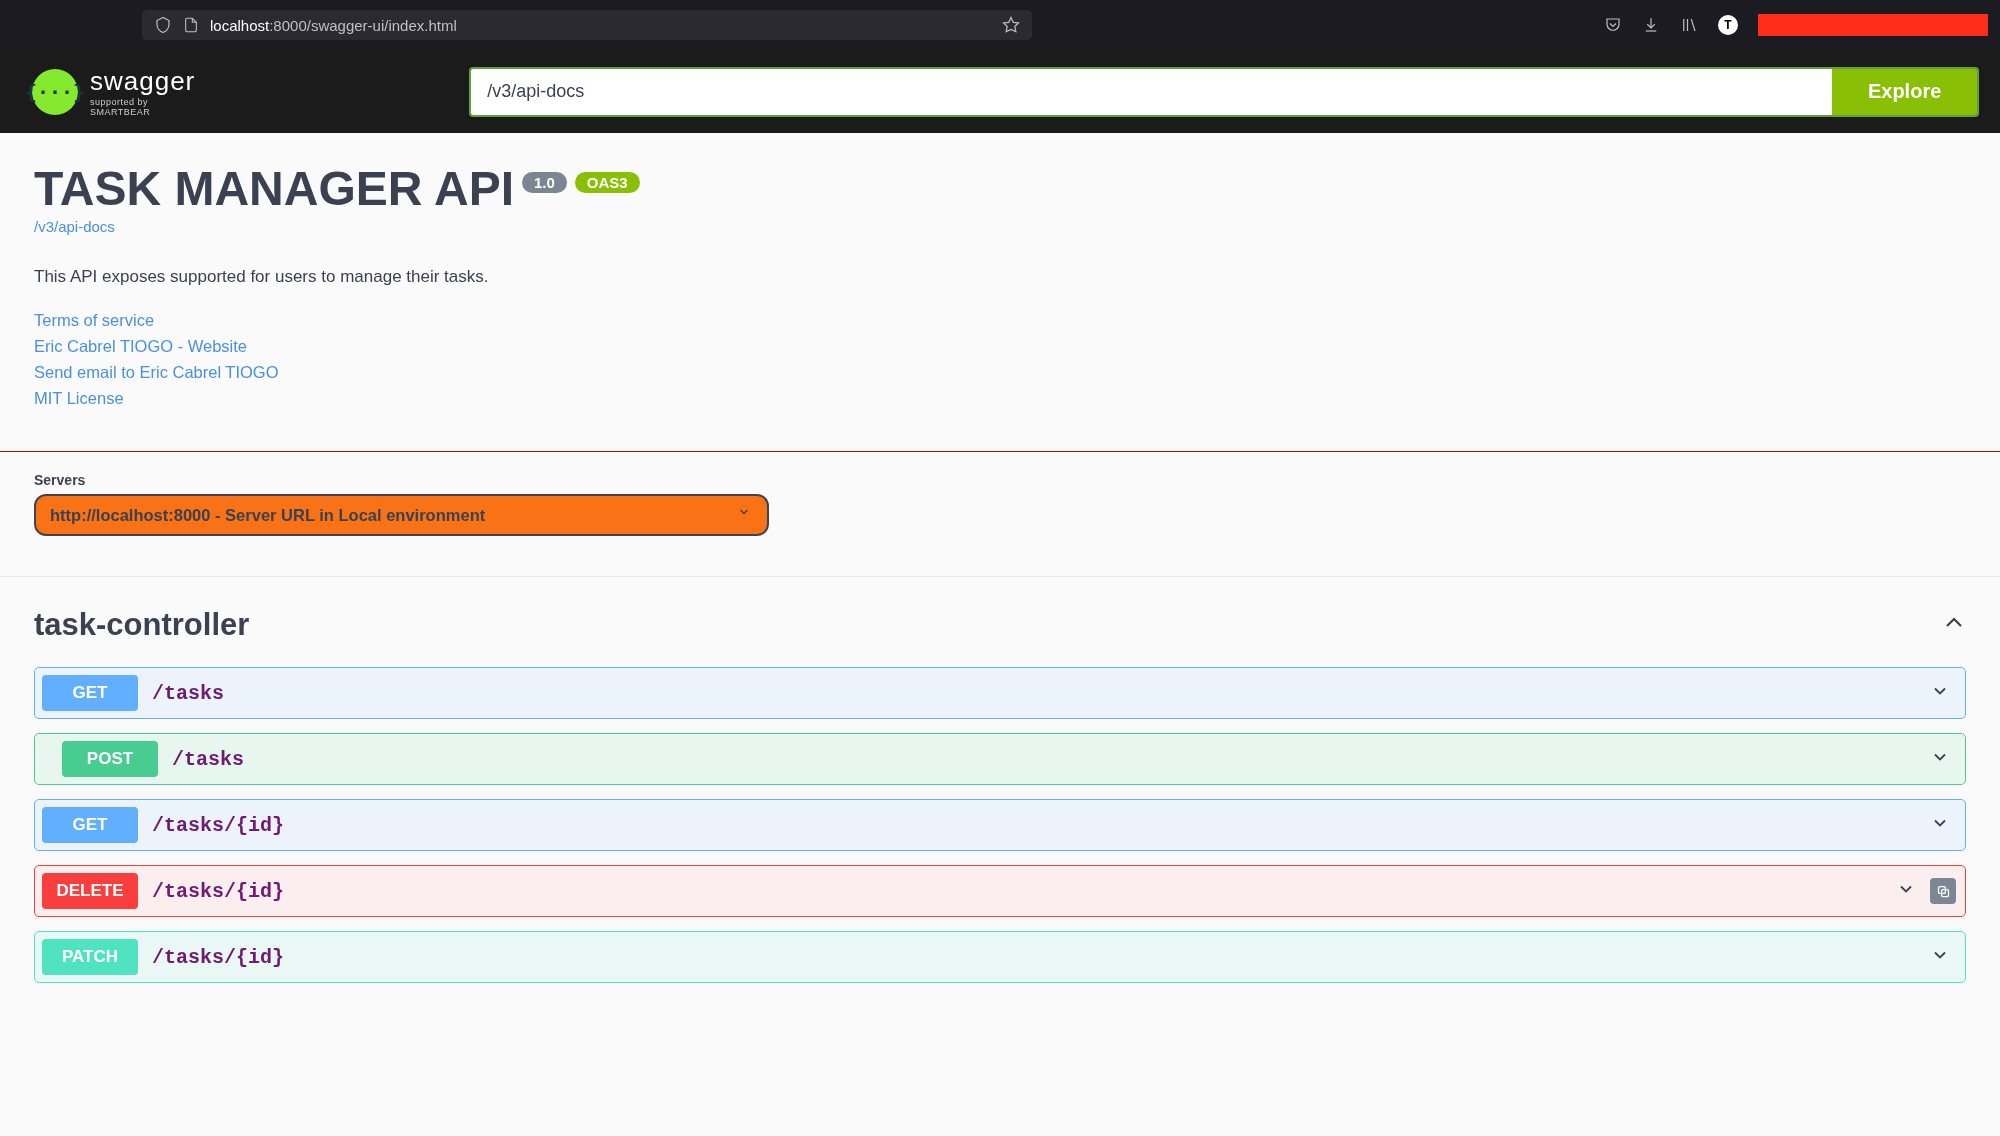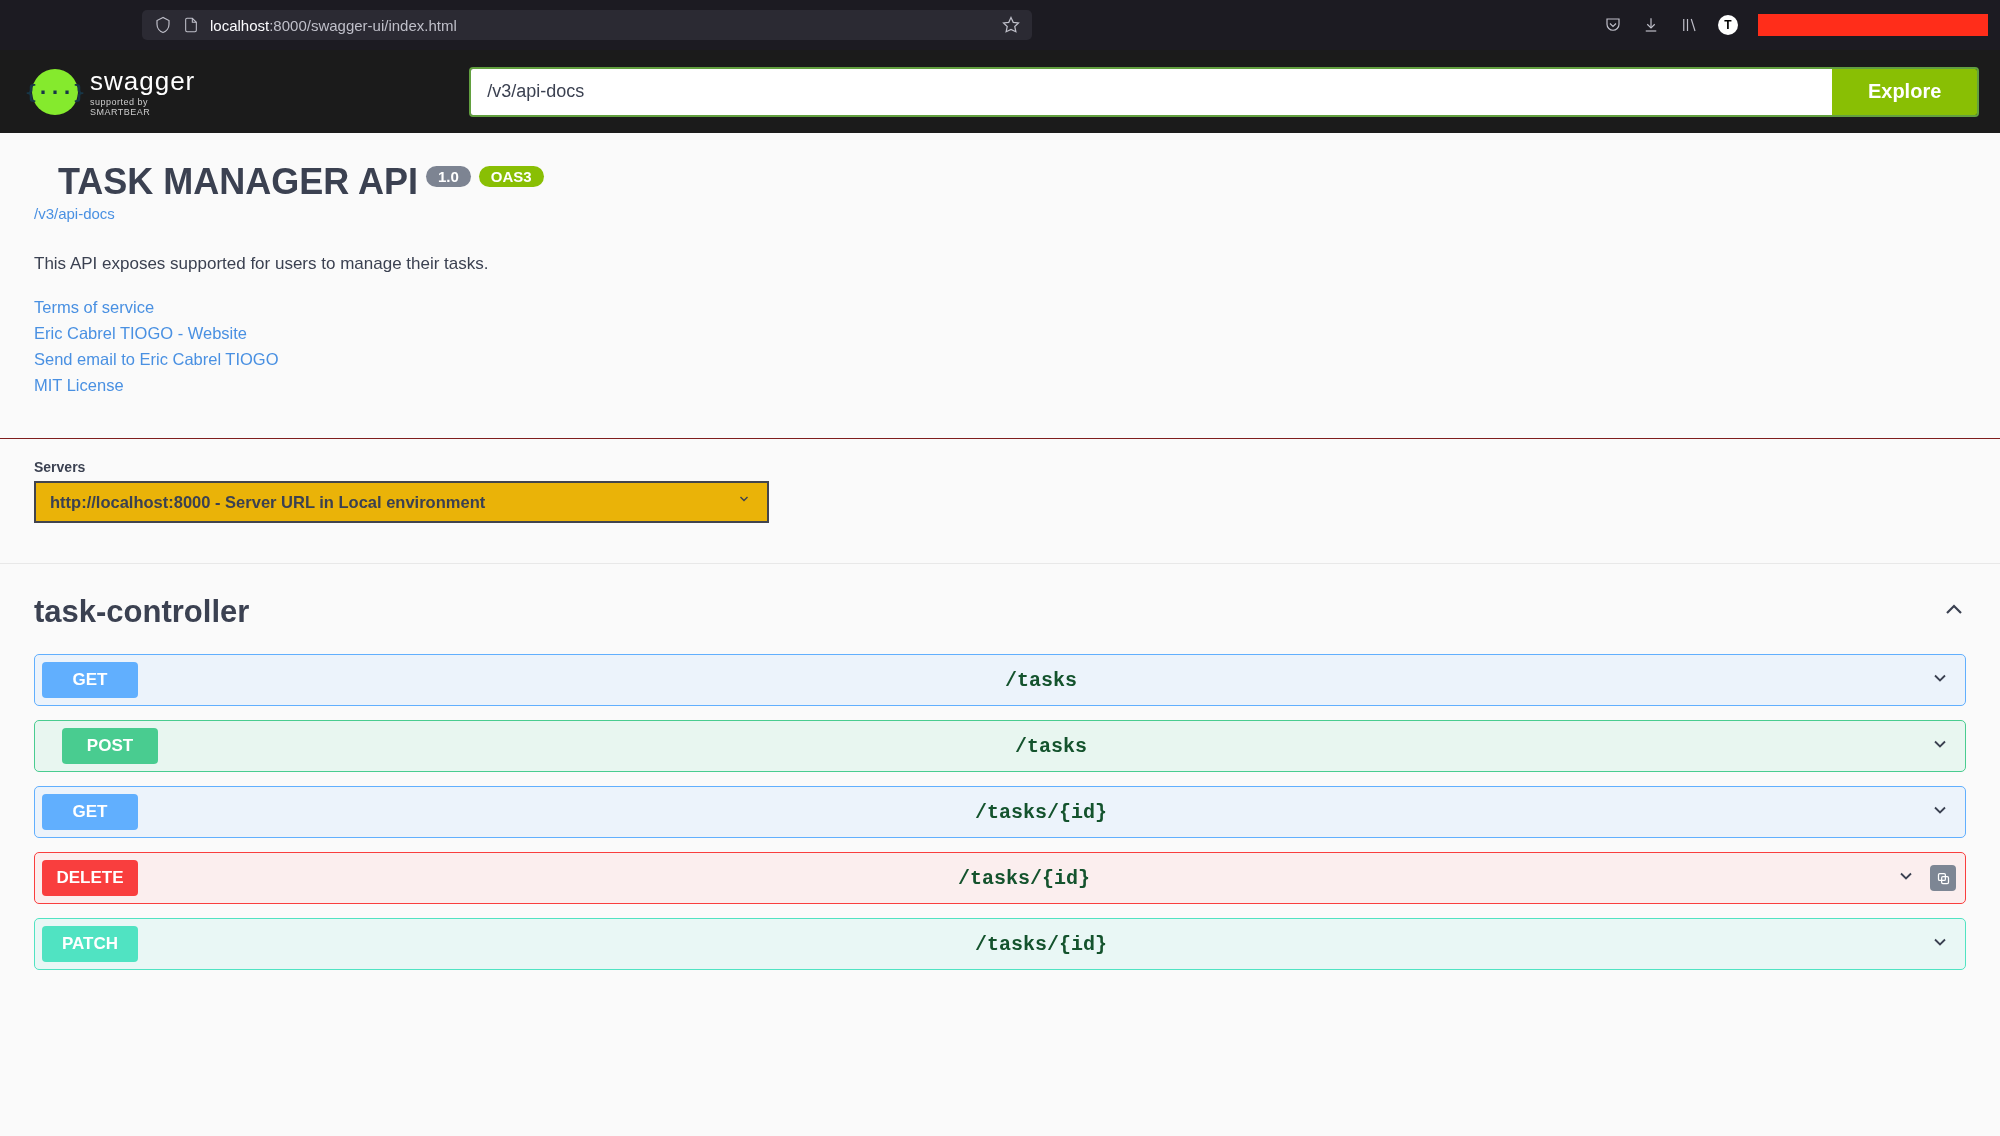--- a/index.html
+++ b/index.html
@@ -24,54 +24,54 @@
     .logo-text { display: flex; flex-direction: column; color: #fff; }
     .logo-title { font-size: 26px; font-weight: 300; letter-spacing: 1px; }
     .logo-sub { font-size: 9px; letter-spacing: 0.5px; color: #ccc; }
     .explore-group { display: flex; margin-left: 250px; flex: 0 0 1510px; border: 2px solid #62a03f; border-radius: 4px; overflow: hidden; height: 50px; }
     .explore-input { flex: 1; border: none; background: #fff; padding: 0 16px; font-size: 18px; color: #3b4151; outline: none; }
     .explore-btn { background: #89bf04; color: #fff; border: none; padding: 0 36px; font-size: 20px; font-weight: bold; cursor: pointer; font-family: inherit; }
 
     
     .info-block { padding: 28px 34px 40px; }
     .title-row { display: flex; align-items: center; gap: 8px; }
-    .api-title { font-size: 36px; font-weight: 800; color: #3b4151; letter-spacing: 0px; margin-left: 24px; }
+    .api-title { font-size: 48px; font-weight: 800; color: #3b4151; letter-spacing: 0px; }
     .pill { font-size: 15px; font-weight: bold; border-radius: 20px; padding: 2px 12px; position: relative; top: -6px; }
     .pill-version { background: #7d8492; color: #fff; }
     .pill-oas { background: #89bf04; color: #fff; }
     .docs-link { color: #4990e2; font-size: 15px; text-decoration: none; display: block; margin-top: 2px; }
     .description { color: #3b4151; font-size: 17px; margin-top: 32px; }
     .link-list { margin-top: 20px; }
     .link-list a { display: block; color: #4990e2; font-size: 16.5px; text-decoration: none; line-height: 26px; }
 
     
     .servers-block { border-top: 1px solid #7f1d1d; padding: 20px 34px 40px; }
     .servers-label { font-size: 14px; font-weight: bold; color: #3b4151; }
-    .server-select { margin-top: 6px; border: 2px solid #41444e; border-radius: 0; padding: 10px 44px 10px 14px; font-size: 16.5px; font-weight: bold; color: #3b4151; background: #eab308; width: 735px; appearance: none; position: relative; font-family: inherit; }
+    .server-select { margin-top: 6px; border: 2px solid #41444e; border-radius: 12px; padding: 10px 44px 10px 14px; font-size: 16.5px; font-weight: bold; color: #3b4151; background: #f97316; width: 735px; appearance: none; position: relative; font-family: inherit; }
     .select-wrap { position: relative; display: inline-block; }
     .select-chevron { position: absolute; right: 18px; top: 50%; transform: translateY(-40%); pointer-events: none; color: #3b4151; }
 
     
     .tag-section { border-top: 1px solid #e8e8e8; padding: 30px 34px 40px; }
     .tag-header { display: flex; align-items: center; justify-content: space-between; cursor: pointer; padding-bottom: 10px; }
     .tag-name { font-size: 31px; font-weight: 700; color: #3b4151; }
     .chevron-up, .chevron-down { color: #3b4151; }
 
     
     .opblock { border: 1px solid; border-radius: 5px; margin-top: 14px; display: flex; align-items: center; padding: 7px; cursor: pointer; }
     .opblock-get { background: #ecf3fb; border-color: #61affe; }
     .opblock-post { background: #e8f6f0; border-color: #49cc90; }
     .opblock-delete { background: #fbeeee; border-color: #f93e3e; }
     .opblock-patch { background: #e9f7f5; border-color: #50e3c2; }
     .method-badge { width: 96px; text-align: center; color: #fff; font-weight: bold; font-size: 17px; padding: 8px 0; border-radius: 4px; margin-right: 14px; }
     .m-get { background: #61affe; }
     .m-post { background: #49cc90; margin-left: 20px; }
     .m-delete { background: #f93e3e; }
     .m-patch { background: #50e3c2; }
-    .op-path { font-family: "SFMono-Regular", Consolas, "Liberation Mono", Menlo, monospace; font-size: 20px; font-weight: 600; color: #14532d; flex: 1; text-align: center; }
+    .op-path { font-family: "SFMono-Regular", Consolas, "Liberation Mono", Menlo, monospace; font-size: 20px; font-weight: 600; color: #701a75; flex: 1; }
     .op-chevron { color: #3b4151; margin-right: 8px; }
     .copy-icon { background: #7d8694; border-radius: 4px; width: 26px; height: 26px; display: flex; align-items: center; justify-content: center; color: #fff; margin-left: 6px; margin-right: 2px; }
   </style>
 </head>
 <body>
 
 <div class="browser-chrome">
   <div class="url-bar-container">
     <span class="shield-icon">
       <svg width="18" height="18" viewBox="0 0 24 24" fill="none" stroke="currentColor" stroke-width="1.6">

